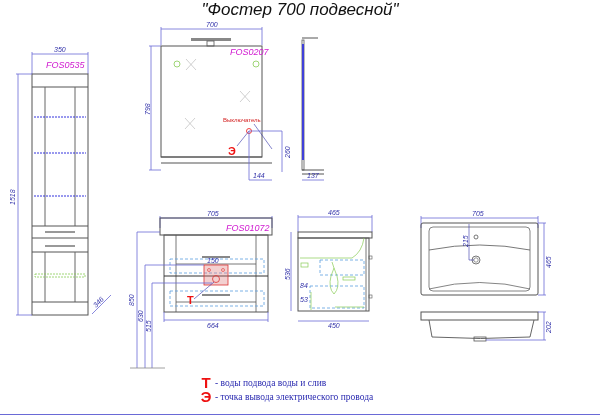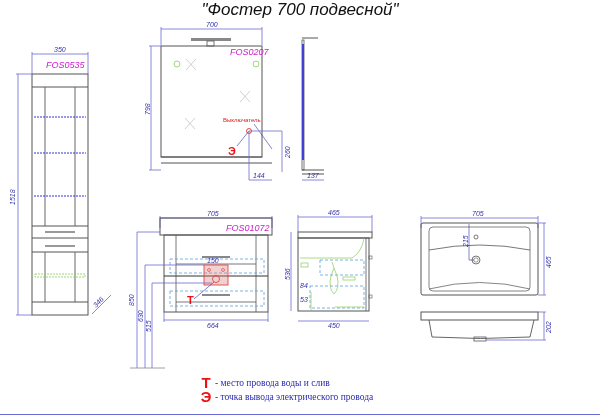--- a/index.html
+++ b/index.html
@@ -198,21 +198,21 @@
     <line x1="486" y1="340" x2="546" y2="340" stroke="#6a6ad6" stroke-width="0.8"></line>
     <line x1="544" y1="312" x2="544" y2="340" stroke="#6a6ad6" stroke-width="0.8"></line>
     <line x1="538" y1="312" x2="546" y2="312" stroke="#6a6ad6" stroke-width="0.8"></line>
     <text class="dim" x="0" y="0" transform="translate(551,333) rotate(-90)">202</text>
   </g>
 </svg>
 
 <div class="legend">
   <div class="row">
     <span class="sym">Т</span>
-    <span> - место провода воды и слив</span>
+    <span> - воды подвода воды и слив</span>
   </div>
   <div class="row">
     <span class="sym">Э</span>
     <span> - точка вывода электрического провода</span>
   </div>
 </div>
 
 <div class="bottom-rule"></div>
 
 </body></html>

